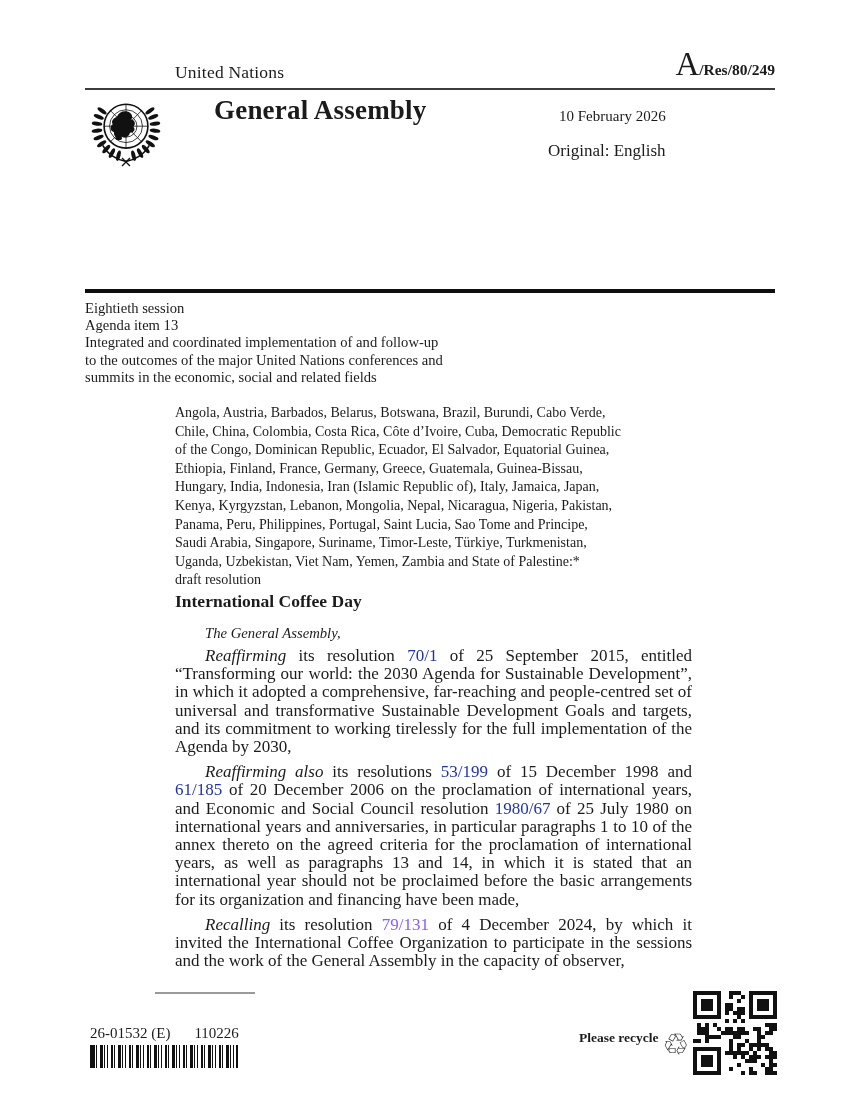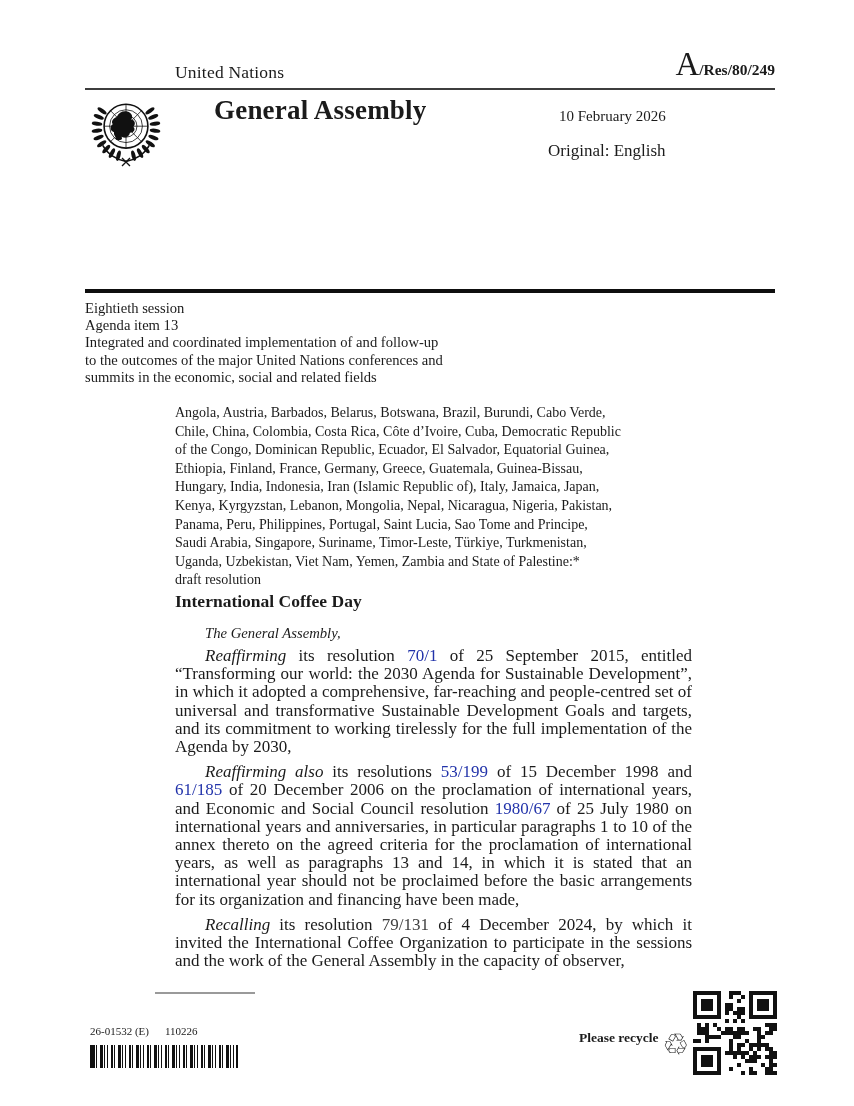--- a/index.html
+++ b/index.html
@@ -31,21 +31,21 @@
   .res-title{position:absolute;left:175px;top:591px;font-size:17.5px;font-weight:bold;}
   .opening{position:absolute;left:175px;top:625px;font-size:14.7px;font-style:italic;text-indent:30px;margin:0;}
   .paras{position:absolute;left:175px;top:640px;width:517px;font-size:17px;
          line-height:18.2px;text-align:justify;}
   .paras p{margin:7px 0 0 0;text-indent:30px;}
   .it{font-style:italic;}
   .lnk{cursor:pointer;}
 
   
   .footnote-rule{position:absolute;left:155px;top:992px;width:100px;height:2px;background:#9a9a9a;}
-  .job-line{position:absolute;left:90px;top:1025px;font-size:11px;display:flex;gap:16px;}
+  .job-line{position:absolute;left:90px;top:1025px;font-size:15px;display:flex;gap:24px;}
   .barcode{position:absolute;left:90px;top:1045px;width:143px;height:23px;
            border-left:3px solid #111;border-right:2px solid #111;
            background:repeating-linear-gradient(90deg,
              #111 0,#111 2px,#fff 2px,#fff 3px,
              #111 3px,#111 4px,#fff 4px,#fff 7px,
              #111 7px,#111 10px,#fff 10px,#fff 11px,
              #111 11px,#111 12px,#fff 12px,#fff 14px,
              #111 14px,#111 15px,#fff 15px,#fff 18px);}
   .recycle-row{position:absolute;left:579px;top:1030px;display:flex;align-items:flex-start;}
   .recycle-label{font-weight:bold;font-size:13.5px;}
@@ -121,21 +121,21 @@
     <div>Saudi Arabia, Singapore, Suriname, Timor-Leste, Türkiye, Turkmenistan,</div>
     <div>Uganda, Uzbekistan, Viet Nam, Yemen, Zambia and State of Palestine:*</div>
     <div>draft resolution</div>
   </div>
 
   <div class="res-title">International Coffee Day</div>
   <p class="opening">The General Assembly,</p>
   <div class="paras">
       <p><span class="it">Reaffirming</span><span> its resolution </span><span class="lnk" style="color: rgb(34, 51, 170);">70/1</span><span> of 25 September 2015, entitled “Transforming our world: the 2030 Agenda for Sustainable Development”, in which it adopted a comprehensive, far-reaching and people-centred set of universal and transformative Sustainable Development Goals and targets, and its commitment to working tirelessly for the full implementation of the Agenda by 2030,</span></p>
       <p><span class="it">Reaffirming also</span><span> its resolutions </span><span class="lnk" style="color: rgb(34, 51, 170);">53/199</span><span> of 15 December 1998 and </span><span class="lnk" style="color: rgb(34, 51, 170);">61/185</span><span> of 20 December 2006 on the proclamation of international years, and Economic and Social Council resolution </span><span class="lnk" style="color: rgb(34, 51, 170);">1980/67</span><span> of 25 July 1980 on international years and anniversaries, in particular paragraphs 1 to 10 of the annex thereto on the agreed criteria for the proclamation of international years, as well as paragraphs 13 and 14, in which it is stated that an international year should not be proclaimed before the basic arrangements for its organization and financing have been made,</span></p>
-      <p><span class="it">Recalling</span><span> its resolution </span><span class="lnk" style="color: #404040;">79/131</span><span> of 4 December 2024, by which it invited the International Coffee Organization to participate in the sessions and the work of the General Assembly in the capacity of observer,</span></p>
+      <p><span class="it">Recalling</span><span> its resolution </span><span class="lnk" style="color: #8b5cf6;">79/131</span><span> of 4 December 2024, by which it invited the International Coffee Organization to participate in the sessions and the work of the General Assembly in the capacity of observer,</span></p>
     </div>
 
   <div class="footnote-rule"></div>
   <div class="job-line">
     <span>26-01532 (E)</span>
     <span>110226</span>
   </div>
   <div class="barcode"></div>
   <div class="recycle-row">
     <span class="recycle-label">Please recycle</span>

